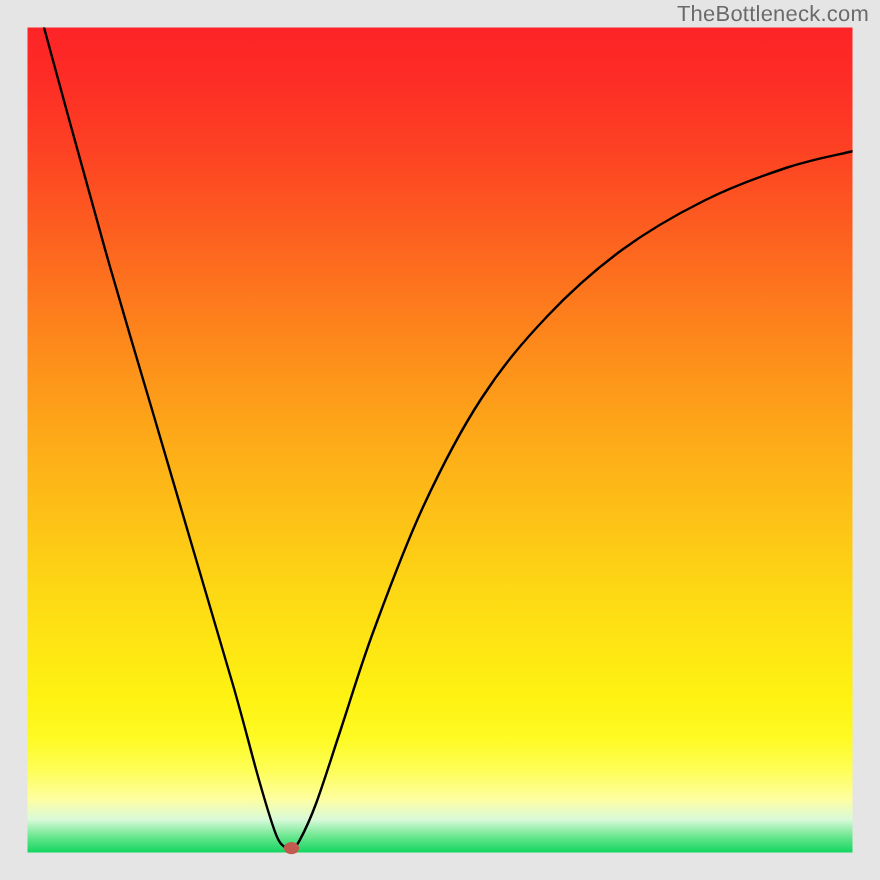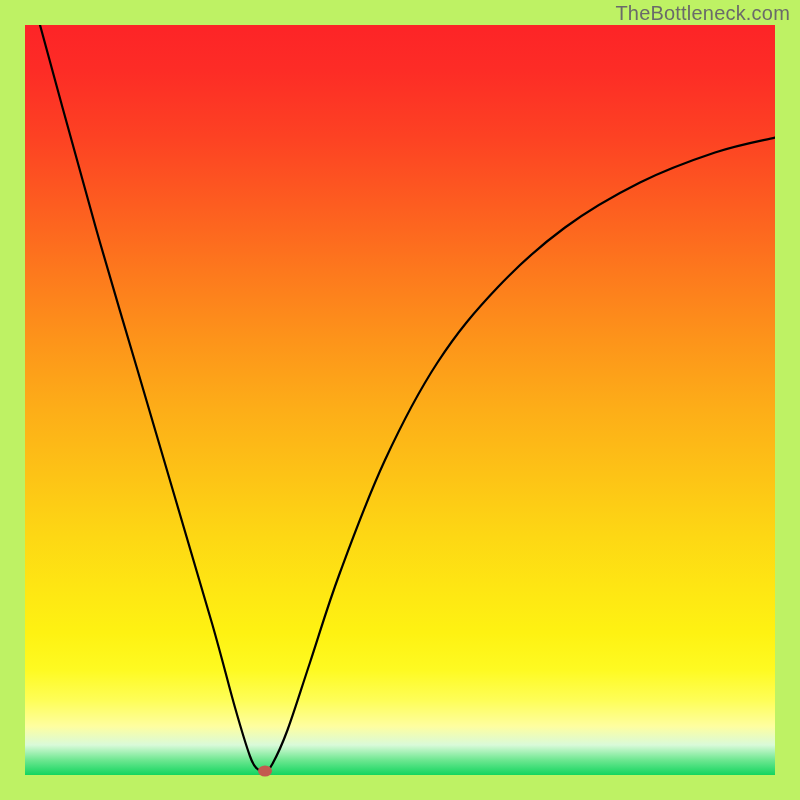--- a/index.html
+++ b/index.html
@@ -8,21 +8,21 @@
     width: 800px;
     height: 800px;
     background: #000;
     font-family: Arial, Helvetica, sans-serif;
     overflow: hidden;
   }
   .frame {
     position: relative;
     width: 800px;
     height: 800px;
-    background: #bef264;
+    background: #e5e5e5;
   }
   .plot {
     position: absolute;
     left: 25px;
     top: 25px;
     width: 750px;
     height: 750px;
     background: linear-gradient(to bottom,
       #fd2427 0%,
       #fd2c26 6%,

